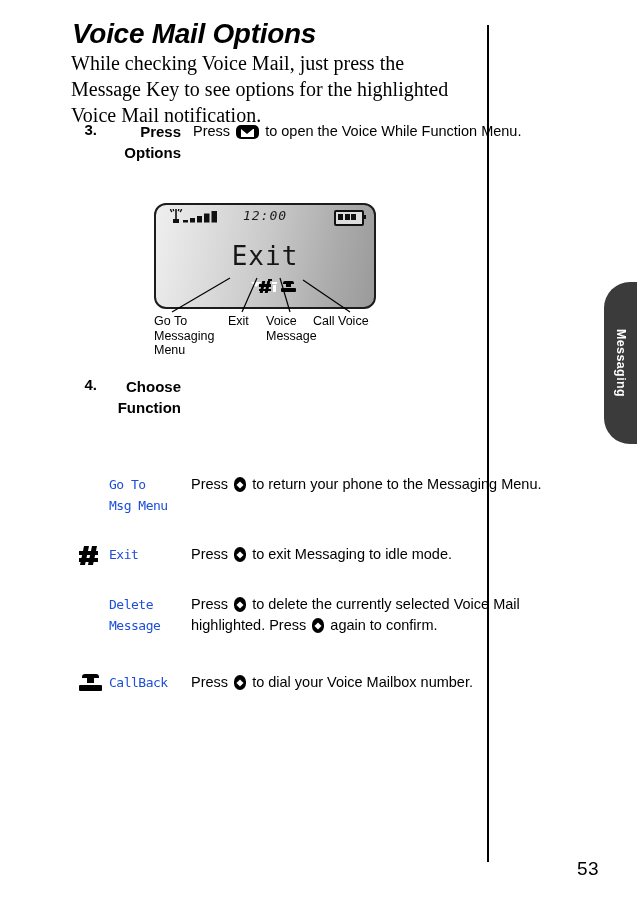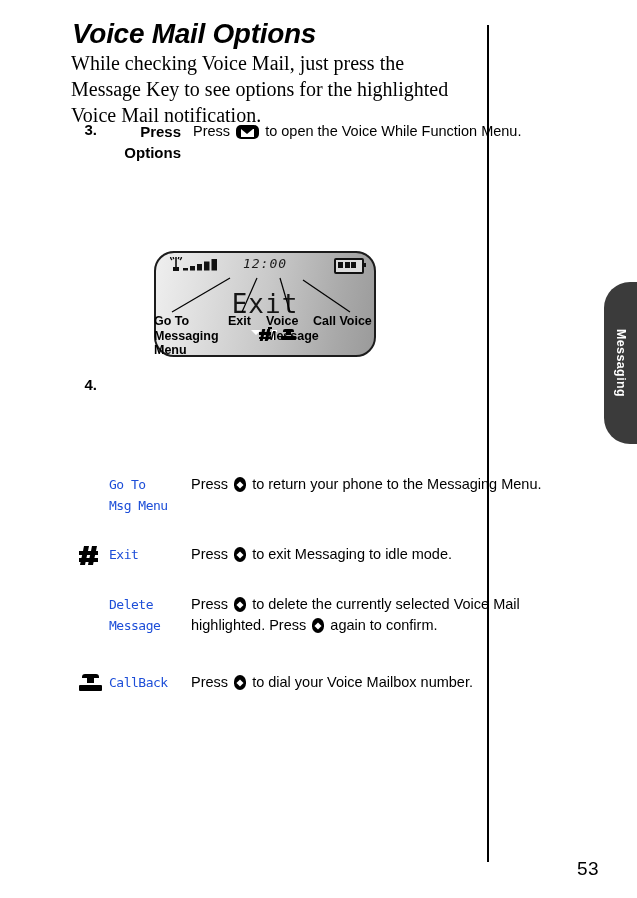--- a/index.html
+++ b/index.html
@@ -58,24 +58,23 @@
   .key-up .tri{top:3px;border-left:3.5px solid transparent;border-right:3.5px solid transparent;border-bottom:5px solid #fff;}
   .key-dn .tri{top:6px;border-left:3.5px solid transparent;border-right:3.5px solid transparent;border-top:5px solid #fff;}
   .key-sel .dia{
     position:absolute;left:50%;top:50%;width:5px;height:5px;background:#fff;
     transform:translate(-50%,-50%) rotate(45deg);
   }
 
   
   .lcd{
     position:absolute;left:154px;top:203px;width:218px;height:102px;
-    border:2px solid #1c1c1c;border-radius:20px;
+    border:2px solid #1c1c1c;border-radius:12px;
     background:linear-gradient(100deg,#efefef 0%,#e2e2e2 18%,#c9c9c9 50%,#a9a9a9 82%,#9a9a9a 100%);
     overflow:hidden;
-    margin-top:48px;
   }
   .lcd .statusbar{position:absolute;left:0;top:0;width:100%;height:22px;}
   .sig{position:absolute;left:11px;top:4px;width:54px;height:15px;}
   .clock{
     position:absolute;left:0;right:0;top:3px;text-align:center;
     font-family:"DejaVu Sans Mono", monospace;font-size:13px;font-style:italic;color:#1a1a1a;letter-spacing:1px;
   }
   .batt{position:absolute;right:10px;top:5px;width:26px;height:12px;border:2px solid #111;border-radius:2px;background:#ddd;}
   .batt:after{content:"";position:absolute;right:-4px;top:3px;width:2px;height:4px;background:#111;}
   .batt .cells{position:absolute;left:2px;top:2px;display:flex;gap:1.5px;}
@@ -105,21 +104,21 @@
   .ic-del i:nth-child(2){left:3.5px;top:5px;width:3px;height:7px;}
   .ic-cb{width:15px;height:11px;position:relative;}
   .ic-cb i{position:absolute;background:#000;}
   .ic-cb i:nth-child(1){left:2px;top:0;width:11px;height:3px;border-radius:2px 2px 0 0;}
   .ic-cb i:nth-child(2){left:5px;top:3px;width:5px;height:3px;}
   .ic-cb i:nth-child(3){left:0;top:7px;width:15px;height:4px;border-radius:1px;}
   .sel{background:#000;padding:1px 2px;}
 
   
   .leaders{position:absolute;left:140px;top:276px;width:260px;height:40px;}
-  .callout{position:absolute;font-size:12.5px;font-weight:bold;line-height:14.5px;color:#000;}
+  .callout{position:absolute;font-size:12.5px;font-weight:normal;line-height:14.5px;color:#000;}
 
   
   .fn{position:absolute;color:#000;}
   .fn .fico{position:absolute;left:0;top:0;width:26px;height:24px;}
   .fn .flbl{
     position:absolute;left:30px;top:0;width:80px;
     font-family:"DejaVu Sans Mono", monospace;font-size:13px;line-height:21px;color:#1d4ed8;letter-spacing:-.5px;
   }
   .fn .fbody{position:absolute;left:112px;top:0;width:360px;font-size:14.5px;line-height:21px;}
 
@@ -216,20 +215,24 @@
     <line x1="163" y1="4" x2="210" y2="36" stroke="#000" stroke-width="1.2"></line>
   </svg>
 
   <div class="callout" style="left:154px;top:314px;width:70px;">Go To Messaging Menu</div>
   <div class="callout" style="left:228px;top:314px;">Exit</div>
   <div class="callout" style="left:266px;top:314px;width:56px;">Voice Message</div>
   <div class="callout" style="left:313px;top:314px;width:72px;">Call Voice</div>
 
   <div class="step" style="left:71px;top:376px;width:400px;height:46px;">
     <div class="num">4.</div>
+    <div class="ttl">
+      <span>Choose</span><br>
+      <span>Function</span>
+    </div>
   </div>
 
   <div class="fn" style="left:79px;top:474px;width:400px;">
     <div class="fico"><span class="big-env"></span></div>
     <div class="flbl">
       <span>Go To</span><br>
       <span>Msg Menu</span>
     </div>
     <div class="fbody">
       <span>Press</span>

